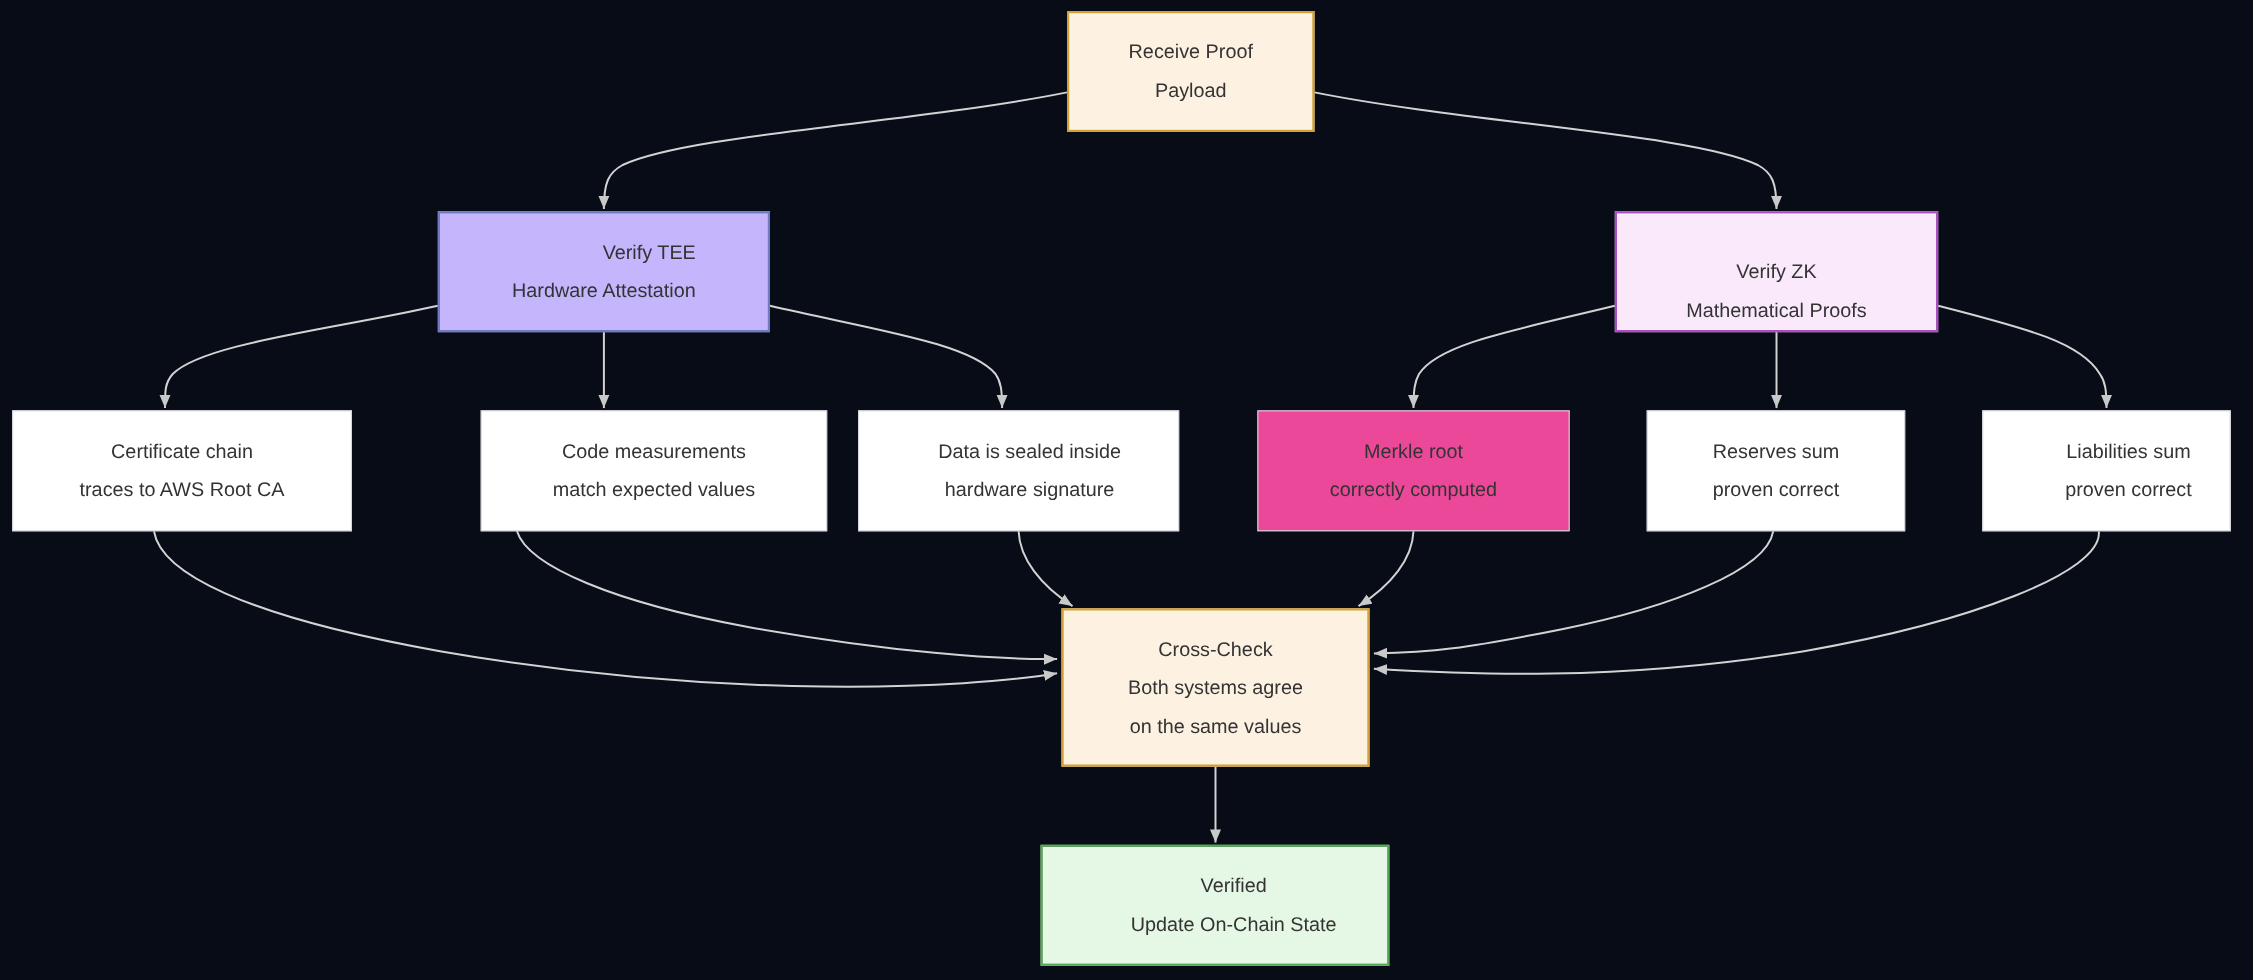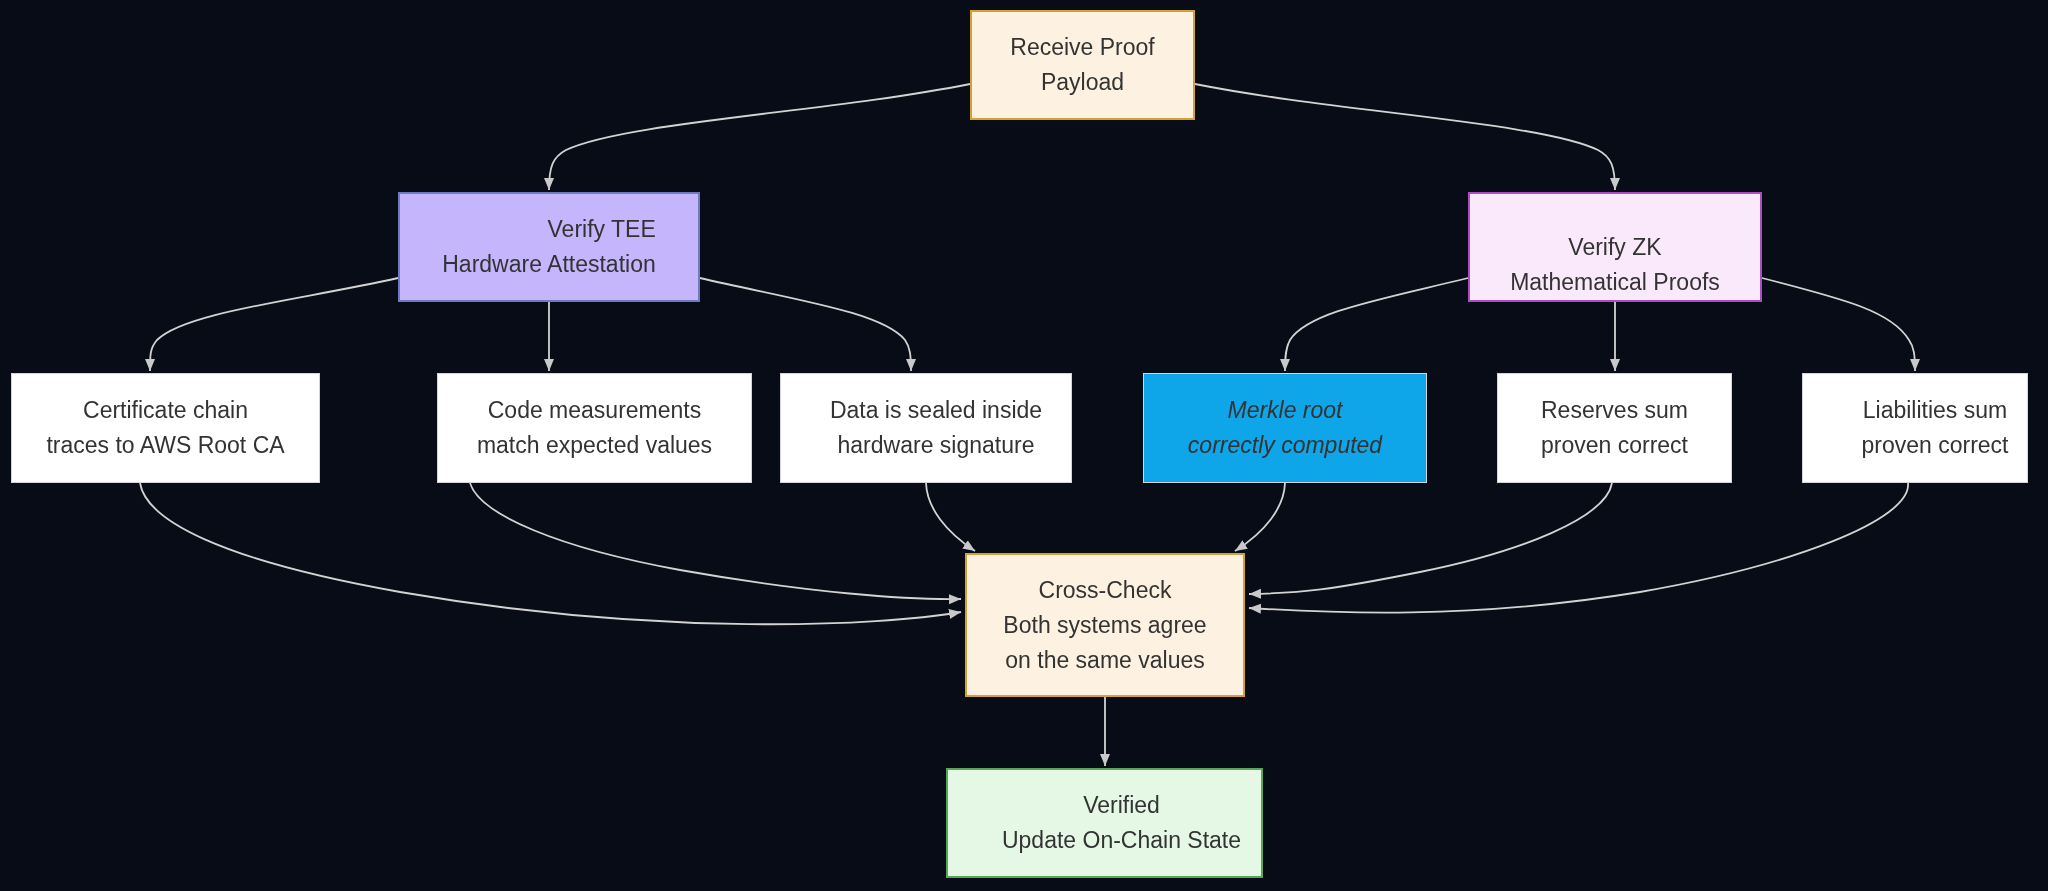--- a/index.html
+++ b/index.html
@@ -31,21 +31,21 @@
     display: flex;
     align-items: center;
     justify-content: center;
     text-align: center;
     border-style: solid;
     border-width: 2.5px;
   }
   .node.plain { border-width: 1.5px; }
   .node .label {
     white-space: pre-line;
-    font-size: 23px;
+    font-size: 18px;
     line-height: 35px;
     color: #333333;
   }
   
   .n-receive     { left: 970px;  top: 10px;  width: 225px; height: 110px; }
   .n-tee         { left: 398px;  top: 192px; width: 302px; height: 110px; }
   .n-zk          { left: 1468px; top: 192px; width: 294px; height: 110px; align-items: flex-end; }
   .n-cert        { left: 11px;   top: 373px; width: 309px; height: 110px; }
   .n-code        { left: 393px;  top: 373px; width: 315px; height: 110px; margin-left: 44px; }
   .n-sealed      { left: 780px;  top: 373px; width: 292px; height: 110px; }
@@ -108,21 +108,21 @@
   <div class="node plain n-code" style="background-color: rgb(255, 255, 255); border-color: rgb(212, 212, 218);">
     <span class="label">Code measurements
 match expected values</span>
   </div>
 
   <div class="node plain n-sealed" style="background-color: rgb(255, 255, 255); border-color: rgb(212, 212, 218); padding-left: 20px;">
     <span class="label">Data is sealed inside
 hardware signature</span>
   </div>
 
-  <div class="node plain n-merkle" style="background-color: #0ea5e9; border-color: rgb(212, 212, 218); font-style: italic;">
+  <div class="node plain n-merkle" style="background-color: #ec4899; border-color: rgb(212, 212, 218);">
     <span class="label">Merkle root
 correctly computed</span>
   </div>
 
   <div class="node plain n-reserves" style="background-color: rgb(255, 255, 255); border-color: rgb(212, 212, 218);">
     <span class="label">Reserves sum
 proven correct</span>
   </div>
 
   <div class="node plain n-liabilities" style="background-color: rgb(255, 255, 255); border-color: rgb(212, 212, 218); padding-left: 40px;">

